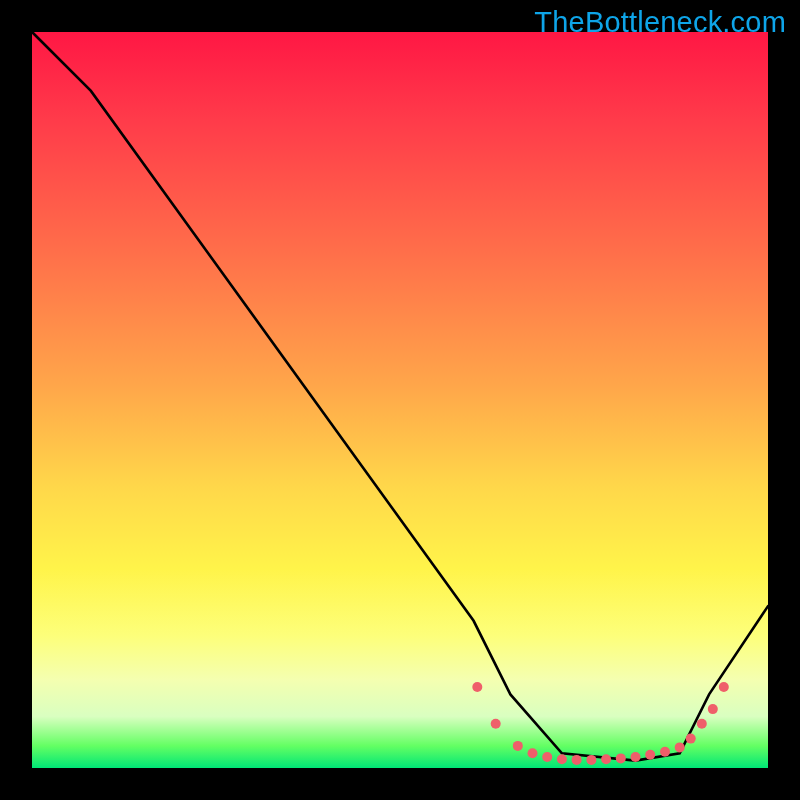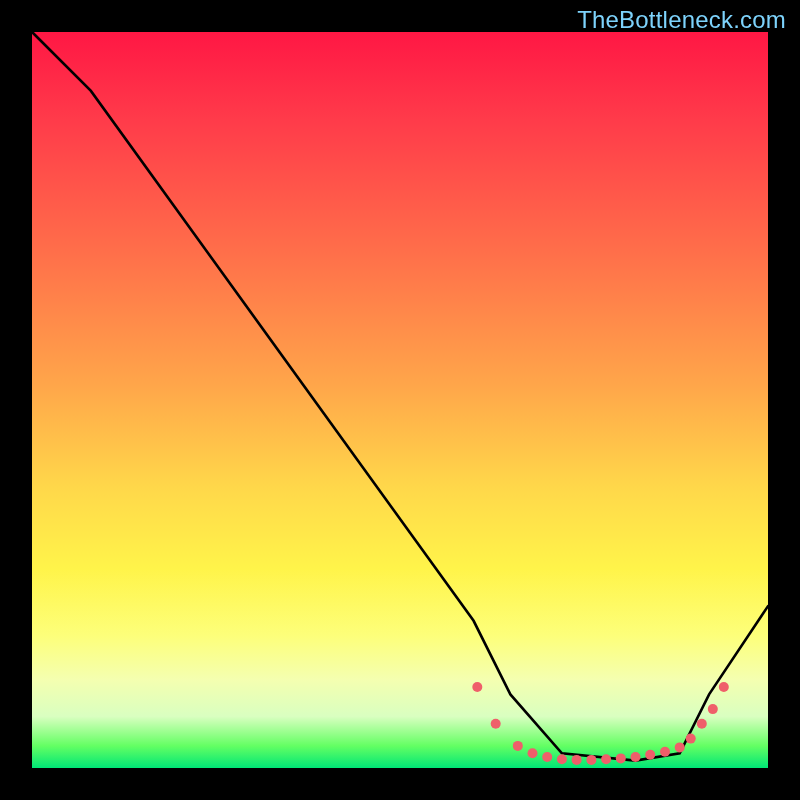--- a/index.html
+++ b/index.html
@@ -36,22 +36,22 @@
       #f4ffb0 88%,
       #d9ffc0 93%,
       #63ff63 97%,
       #00e676 100%
     );
   }
   .watermark {
     position: absolute;
     top: 6px;
     right: 14px;
-    color: #7dd3fc;
-    font-size: 24px;
+    color: #0ea5e9;
+    font-size: 29px;
     font-weight: 500;
     letter-spacing: 0.2px;
     user-select: none;
   }
   svg.curve {
     position: absolute;
     left: 0;
     top: 0;
     width: 736px;
     height: 736px;

